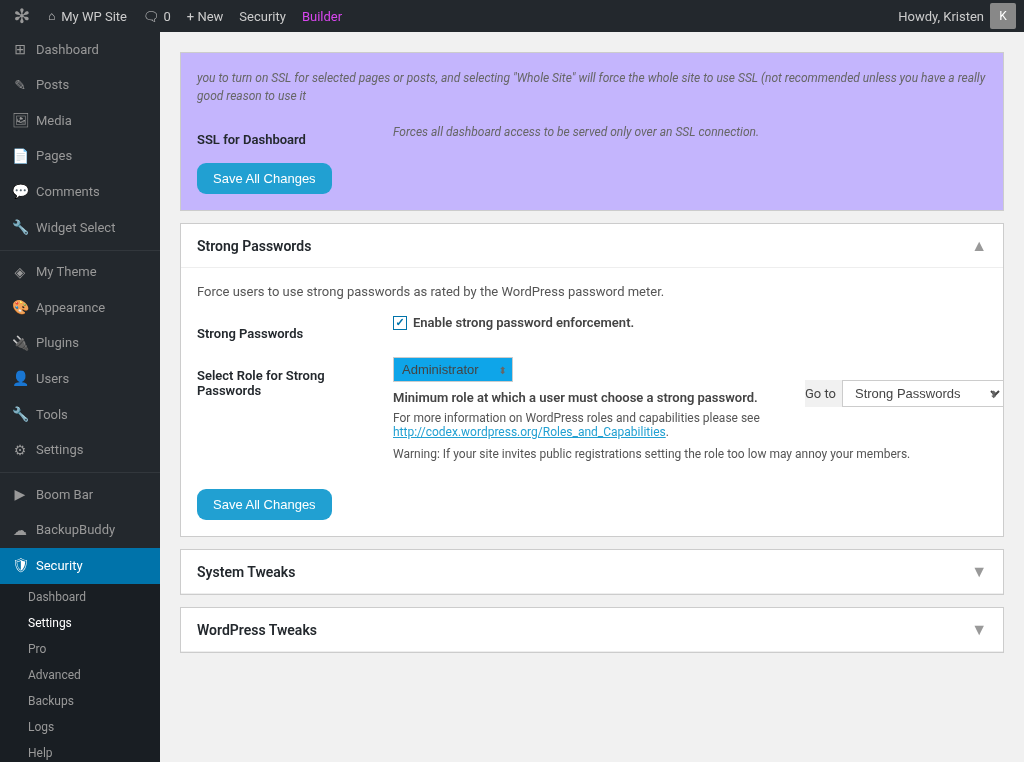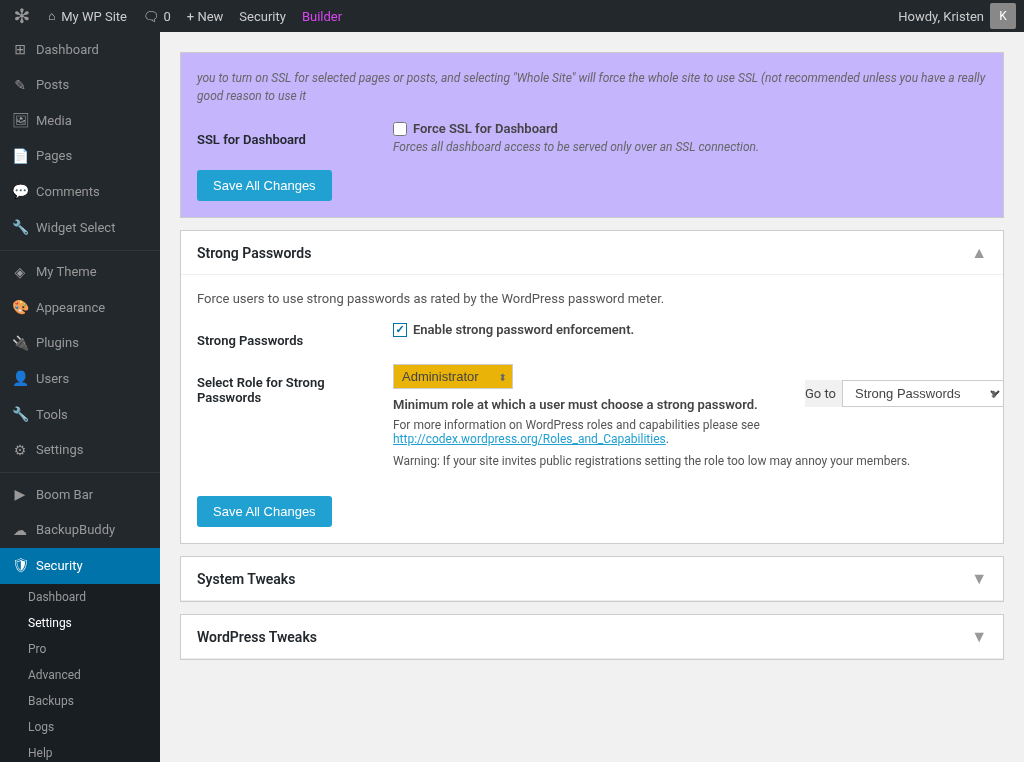--- a/index.html
+++ b/index.html
@@ -117,28 +117,28 @@
     .form-control { flex: 1; }
     .form-control label { display: flex; align-items: center; gap: 6px; font-size: 13px; font-weight: 600; }
     .form-control .description { font-size: 12px; color: #666; margin-top: 4px; font-style: italic; }
     .btn-save {
       background: #21a0d2;
       color: #fff;
       border: none;
       padding: 8px 16px;
       font-size: 13px;
       cursor: pointer;
-      border-radius: 3px;
+      border-radius: 9px;
     }
 
     
     .role-select {
       padding: 4px 24px 4px 8px;
       border: 1px solid #ccc;
-      background: #eab308;
+      background: #0ea5e9;
       font-size: 13px;
       color: #444;
       appearance: none;
       -webkit-appearance: none;
       cursor: pointer;
       min-width: 120px;
     }
     .select-wrap { position: relative; display: inline-block; }
     .select-wrap::after {
       content: "⬍";
@@ -312,24 +312,20 @@
   <div id="main-wrapper">
     <div id="main-content">
 
       <div class="ssl-section">
         <p class="ssl-top-text">
           <em>you to turn on SSL for selected pages or posts, and selecting "Whole Site" will force the whole site to use SSL (not recommended unless you have a really good reason to use it</em>
         </p>
         <div class="form-row">
           <div class="form-label">SSL for Dashboard</div>
           <div class="form-control">
-            <label>
-              <input type="checkbox" style="width: 14px; height: 14px;">
-              <span>Force SSL for Dashboard</span>
-            </label>
             <div class="description">Forces all dashboard access to be served only over an SSL connection.</div>
           </div>
         </div>
         <button class="btn-save">Save All Changes</button>
       </div>
 
       <div class="sp-section">
         <div class="panel-header">
           <span>Strong Passwords</span>
           <span class="toggle-icon">▲</span>

